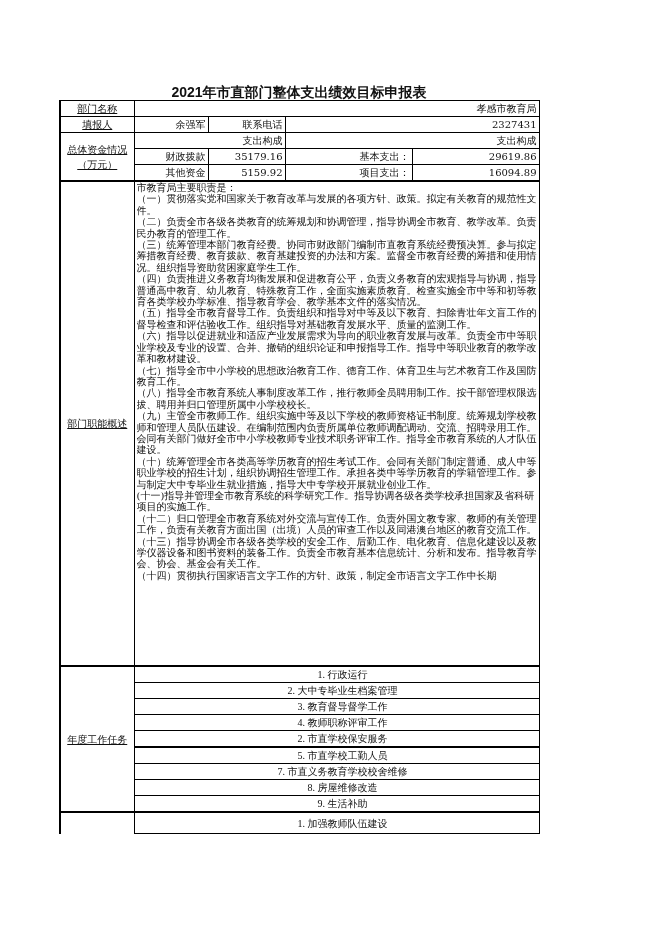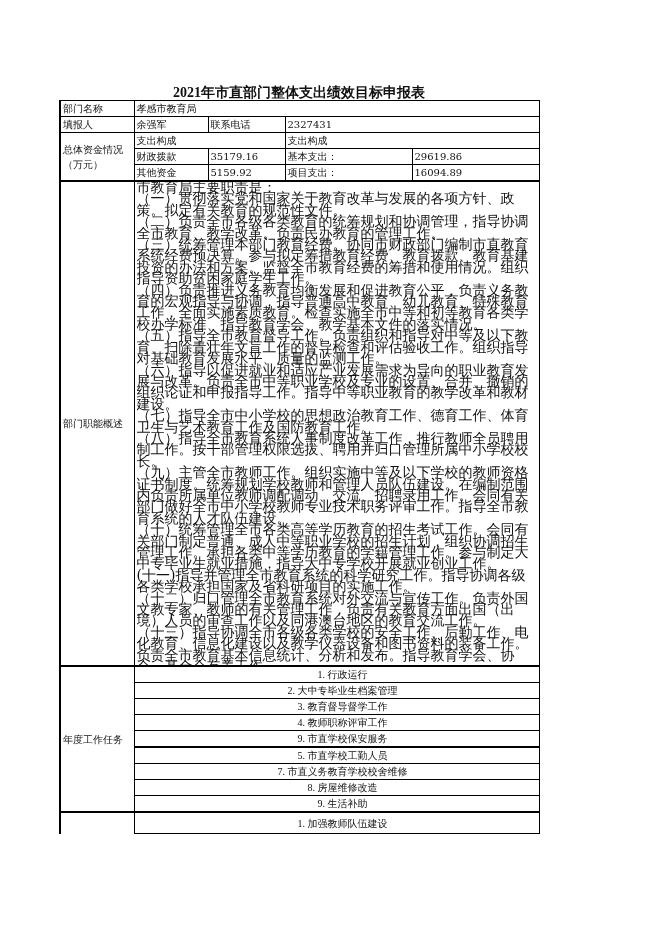--- a/index.html
+++ b/index.html
@@ -1,29 +1,29 @@
 <!DOCTYPE html>
 <html><head>
 <meta charset="utf-8">
 <style>
   html, body { margin: 0; padding: 0; background: #ffffff; }
   body { width: 662px; height: 936px; position: relative; overflow: hidden;
          font-family: "DejaVu Serif", "Liberation Serif", serif; color: #111; }
   .title { position: absolute; left: 59px; width: 480px; top: 84px; height: 17px;
            text-align: center; font-weight: bold; font-size: 14px; line-height: 17px;
-           font-family: Liberation Serif, serif; }
+           font-family: Liberation Sans, sans-serif; }
   .sheet { position: absolute; left: 59px; top: 100px; width: 479px; }
   table { border-collapse: collapse; width: 479px; table-layout: fixed; }
   td { border: 1px solid #000; font-size: 10px; line-height: 15px; padding: 0 2px;
-       text-align: left; vertical-align: middle; overflow: hidden; white-space: nowrap; }
+       text-align: right; vertical-align: middle; overflow: hidden; white-space: nowrap; }
   .top-row td { height: 15px; }
   .thick-top td { border-top: 2px solid #000; }
-  .label { text-align: left; }
+  .label { text-align: center; text-decoration: underline; }
   .duties { text-align: left; vertical-align: top; white-space: normal; padding: 0 2px;
-            font-size: 14px; line-height: 11.4px; }
+            font-size: 10px; line-height: 11.4px; }
   .duties-box { height: 483px; overflow: hidden; }
   .duties p { margin: 0; }
   .task td.item { text-align: center; height: 15px; padding-left: 14px; font-family: Liberation Serif, serif; }
   .outer { border-left: 2px solid #000; }
 </style>
 </head>
 <body>
 
 <div class="title">2021年市直部门整体支出绩效目标申报表</div>
 
@@ -96,21 +96,21 @@
     <tr class="task">
           <td colspan="4" class="item">2. 大中专毕业生档案管理</td>
         </tr>
     <tr class="task">
           <td colspan="4" class="item">3. 教育督导督学工作</td>
         </tr>
     <tr class="task">
           <td colspan="4" class="item">4. 教师职称评审工作</td>
         </tr>
     <tr class="task">
-          <td colspan="4" class="item">9. 市直学校保安服务</td>
+          <td colspan="4" class="item">2. 市直学校保安服务</td>
         </tr>
     <tr class="task thick-top">
           <td colspan="4" class="item">5. 市直学校工勤人员</td>
         </tr>
     <tr class="task">
           <td colspan="4" class="item">7. 市直义务教育学校校舍维修</td>
         </tr>
     <tr class="task">
           <td colspan="4" class="item">8. 房屋维修改造</td>
         </tr>

